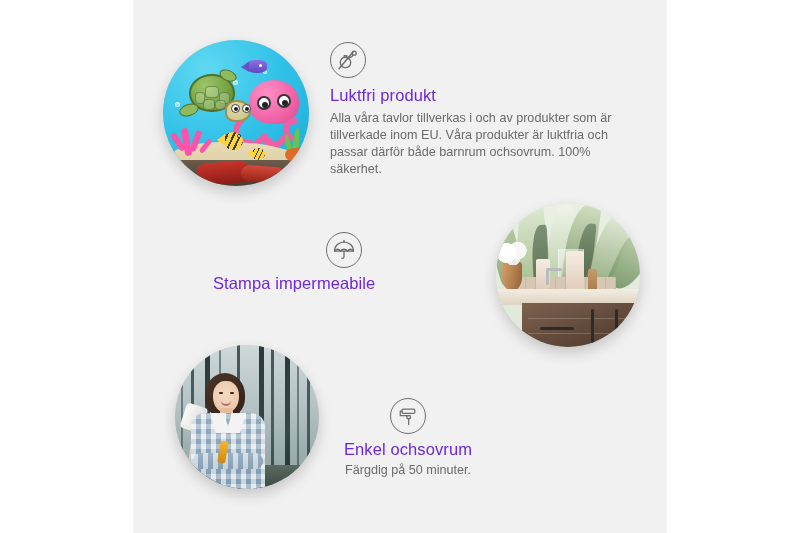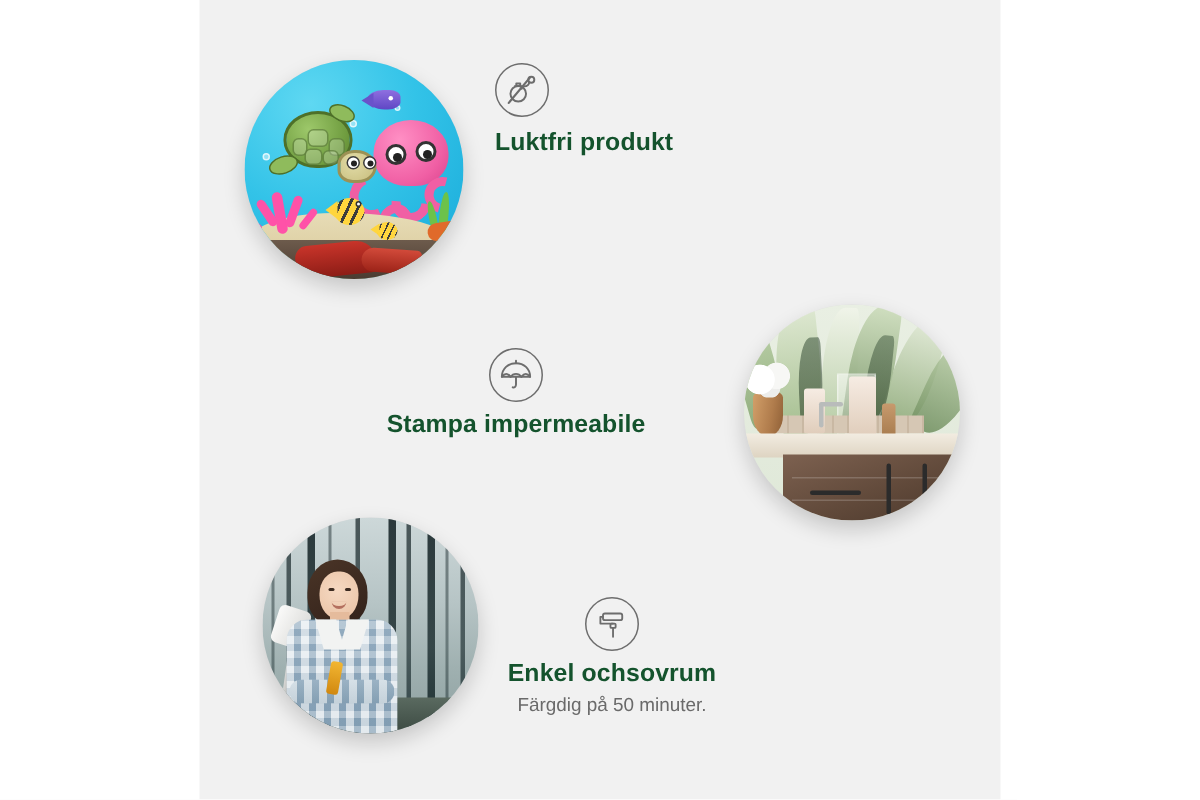--- a/index.html
+++ b/index.html
@@ -265,38 +265,38 @@
   .block { position: absolute; }
 
   .icon-circle {
     width: 36px; height: 36px;
     border: 1.4px solid #6d6d6d;
     border-radius: 50%;
     display: flex; align-items: center; justify-content: center;
   }
 
   .b-title {
-    color: #14532d;
+    color: #6d28d9;
     font-size: 16.5px;
-    font-weight: bold;
+    font-weight: normal;
     letter-spacing: 0.1px;
   }
   .b-desc {
     color: #6a6a6a;
     font-size: 12.6px;
     line-height: 17px;
   }
 
   
   #block-odour { left: 330px; top: 42px; width: 292px; }
   #block-odour .icon-circle { margin-bottom: 8px; }
   #block-odour .b-title { margin-bottom: 5px; }
 
   
-  #block-water { left: 213px; top: 232px; width: 262px; text-align: center; }
+  #block-water { left: 213px; top: 232px; width: 262px; }
   #block-water .icon-circle { margin: 0 auto 6px; }
   #block-water .b-title { margin-bottom: 4px; }
 
   
   #block-mount { left: 300px; top: 398px; width: 216px; text-align: center; }
   #block-mount .icon-circle { margin: 0 auto 6px; }
   #block-mount .b-title { margin-bottom: 3px; }
 </style>
 </head>
 <body>
@@ -449,20 +449,21 @@
       <svg width="24" height="24" viewBox="0 0 24 24" fill="none" stroke="#6d6d6d" stroke-width="1.3" stroke-linecap="round" stroke-linejoin="round">
         <ellipse cx="9.5" cy="14.5" rx="5.2" ry="5.2"></ellipse>
         <path d="M7.2 9.4 h4.6 v1.8"></path>
         <path d="M8.2 7.6 h2.6 v1.8 h-2.6 z"></path>
         <path d="M13.2 9.6 c2.4 -0.2 3.6 -1.6 3.6 -3.0"></path>
         <circle cx="18.2" cy="5.2" r="2.0"></circle>
         <path d="M3.2 20.6 L17.4 3.6" stroke-width="1.5"></path>
       </svg>
     </div>
     <div class="b-title">Luktfri produkt</div>
+    <div class="b-desc">Alla våra tavlor tillverkas i och av produkter som är tillverkade inom EU. Våra produkter är luktfria och passar därför både barnrum ochsovrum. 100% säkerhet.</div>
   </div>
 
   <div class="block" id="block-water">
     <div class="icon-circle">
       <svg width="24" height="24" viewBox="0 0 24 24" fill="none" stroke="#6d6d6d" stroke-width="1.3" stroke-linecap="round" stroke-linejoin="round">
         <path d="M2.6 13.2 C2.6 7.6 6.8 4.2 12 4.2 C17.2 4.2 21.4 7.6 21.4 13.2 Z"></path>
         <path d="M2.6 13.2 C4.6 10.6 6.4 10.6 8.4 13.2"></path>
         <path d="M8.4 13.2 C10.2 10.6 13.8 10.6 15.6 13.2"></path>
         <path d="M15.6 13.2 C17.6 10.6 19.4 10.6 21.4 13.2"></path>
         <path d="M12 4.2 V2.4"></path>

